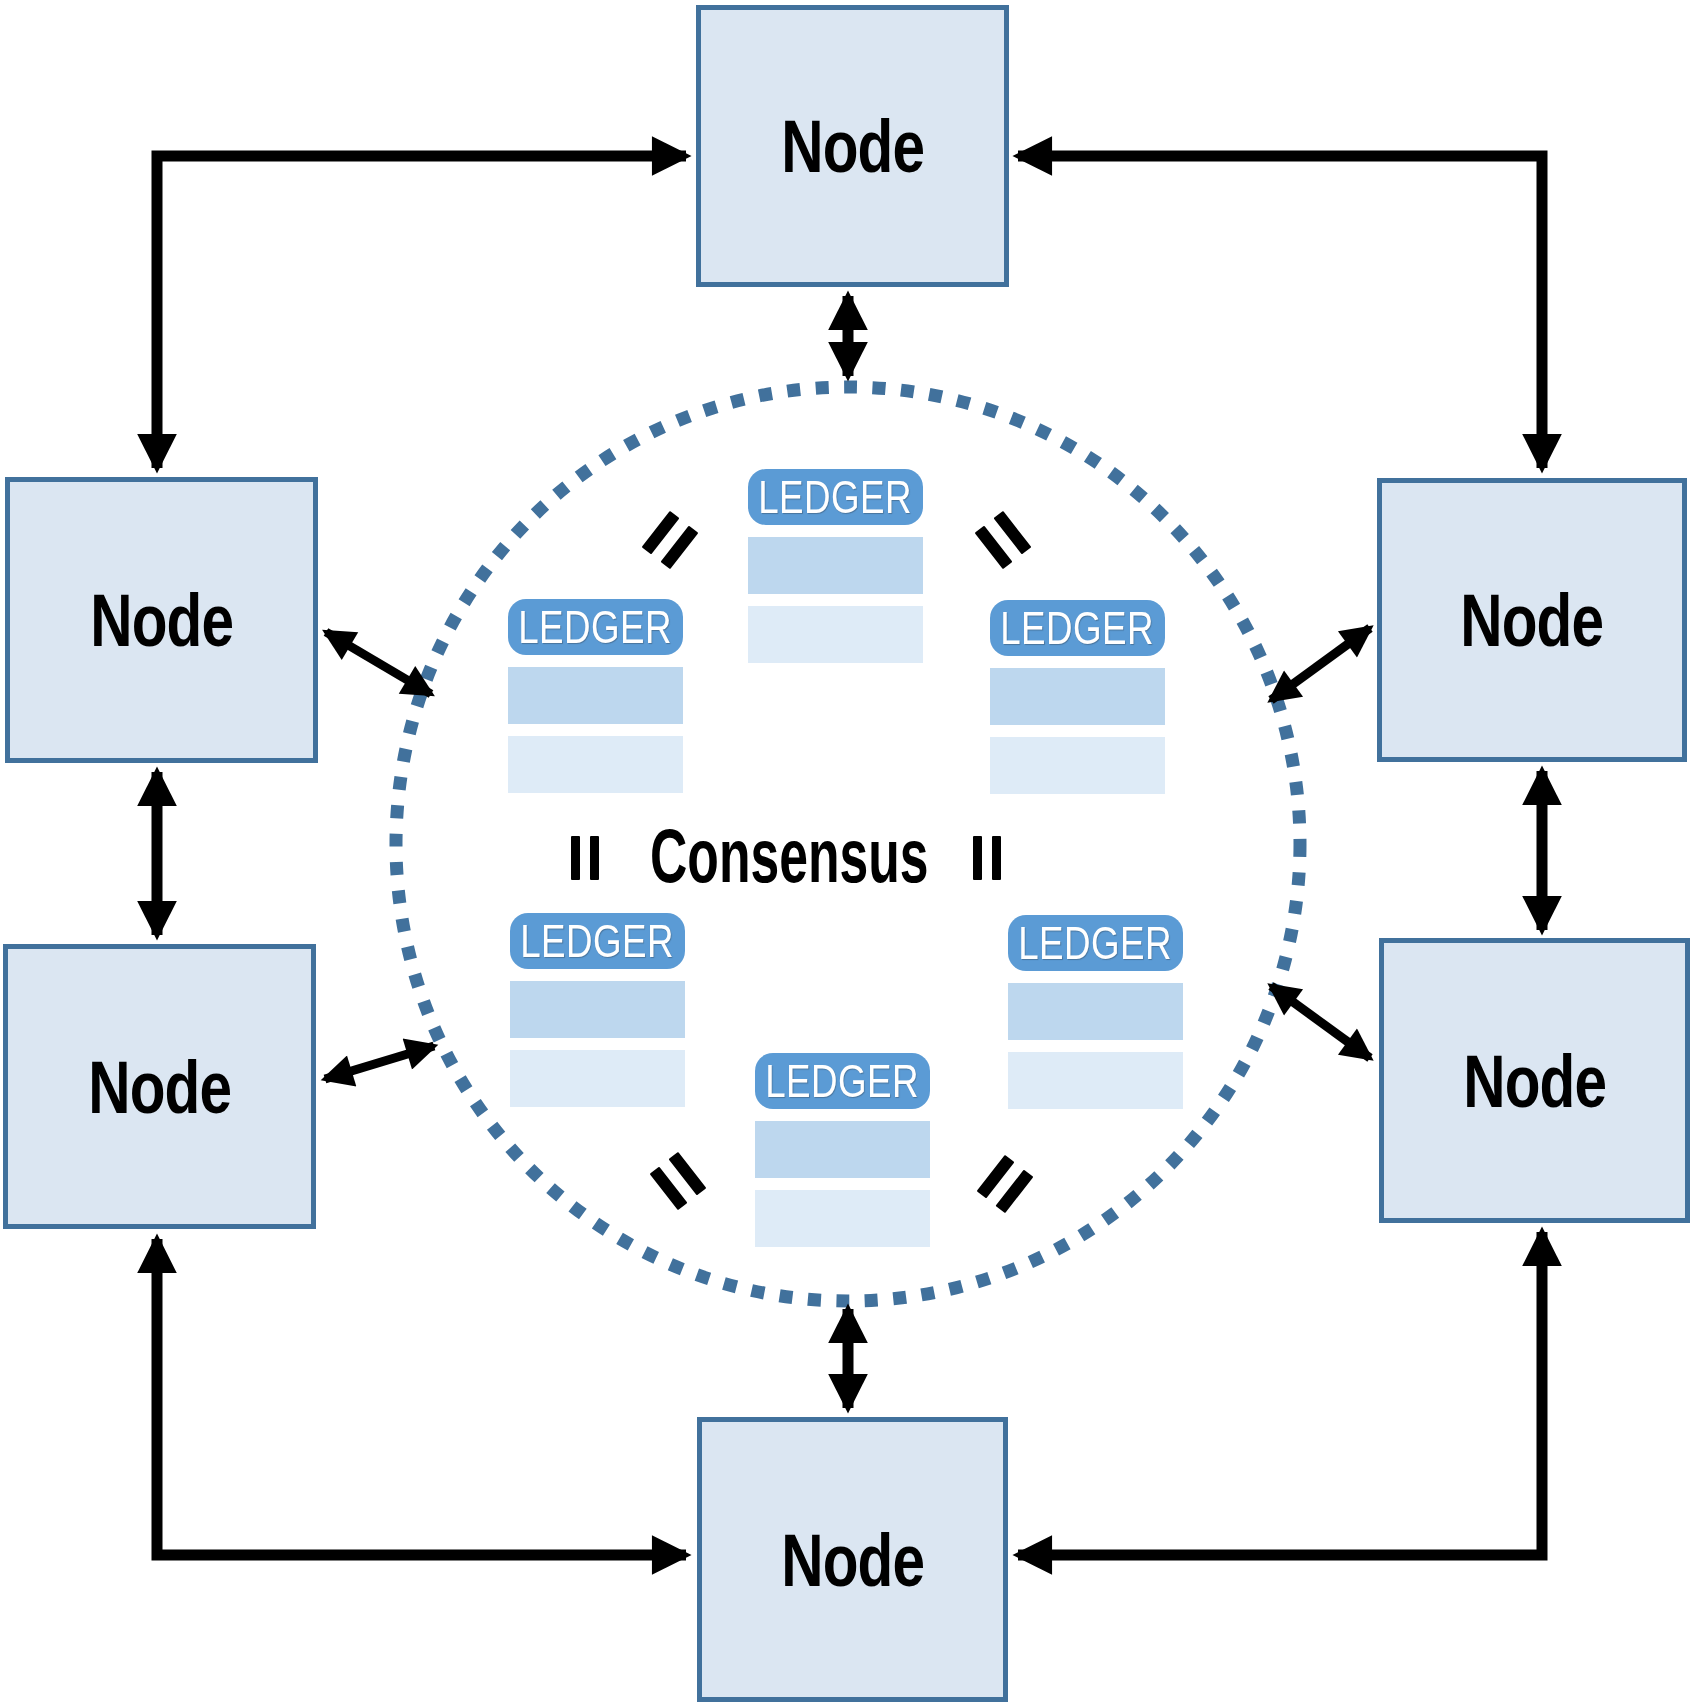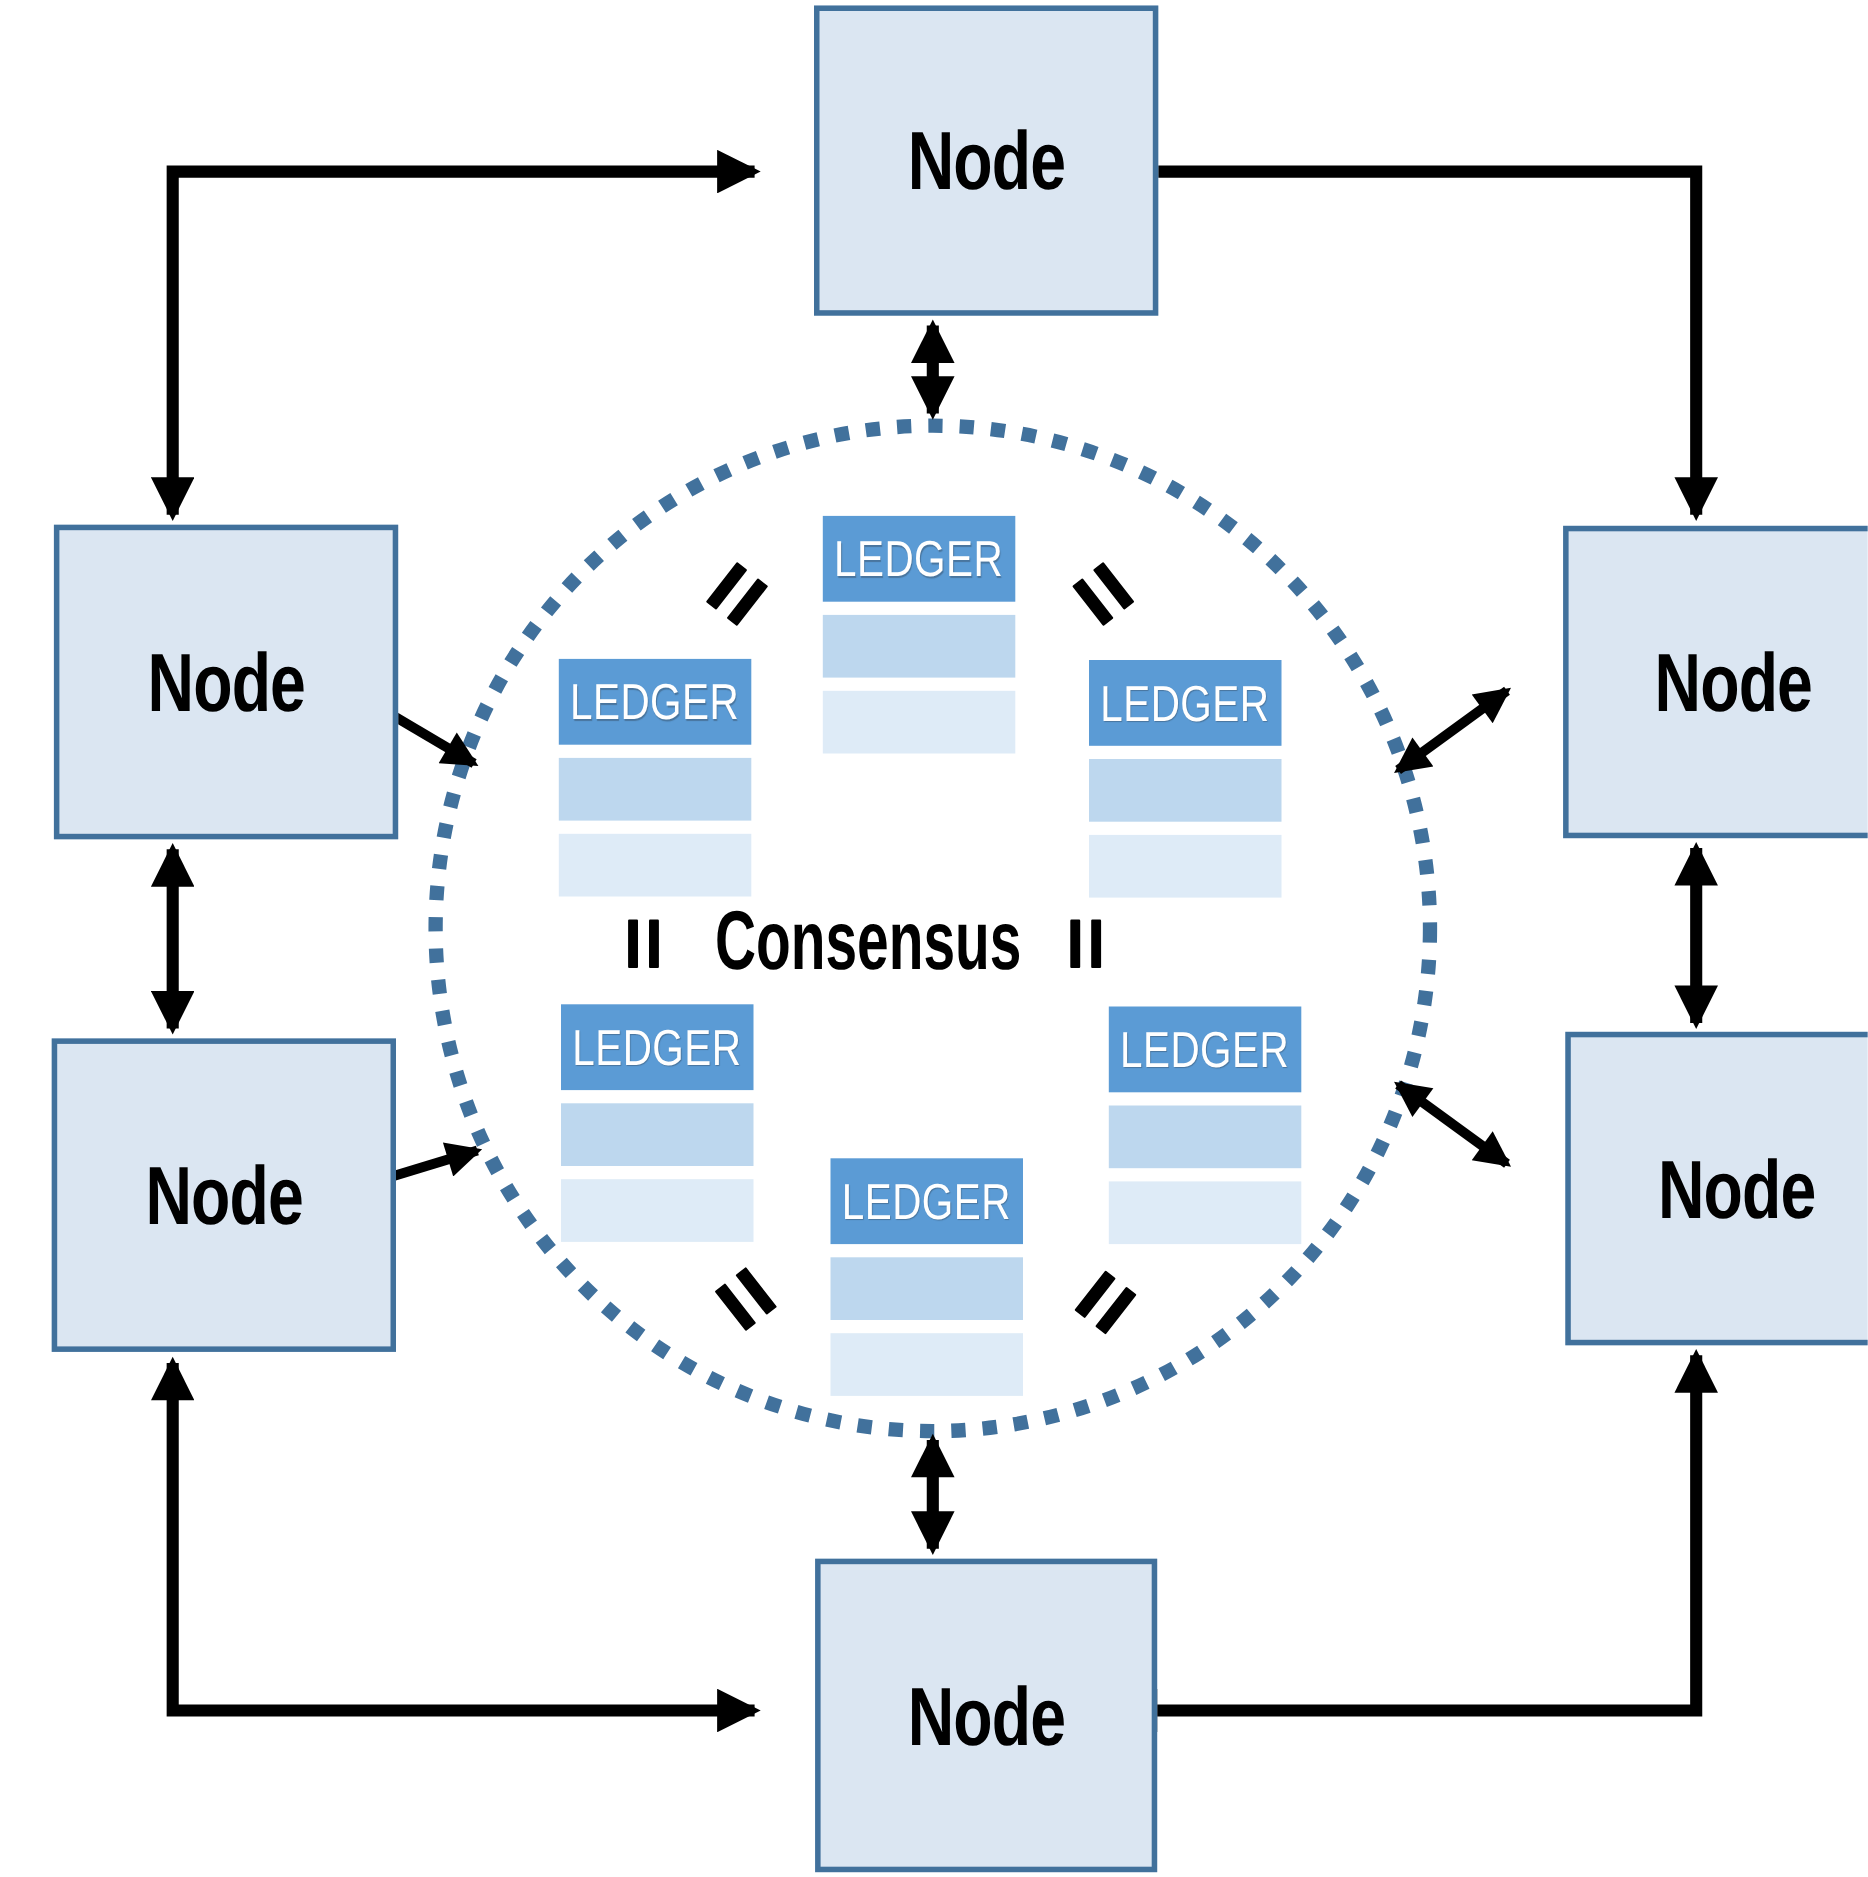--- a/index.html
+++ b/index.html
@@ -10,33 +10,33 @@
   *{margin:0;padding:0;box-sizing:border-box;}
   html,body{background:var(--bg);}
   body{font-family:"Liberation Sans","DejaVu Sans",sans-serif;}
   .stage{position:relative;width:1698px;height:1706px;background:var(--bg);overflow:hidden;}
   .wires{position:absolute;left:0;top:0;}
   .ring{fill:none;stroke:var(--circle-dots);stroke-width:13;stroke-dasharray:13 15.5;}
   .wire{fill:none;stroke:var(--arrow);stroke-width:11;marker-start:url(#ah);marker-end:url(#ah);}
   .wire.thin{stroke-width:9;}
   #ah path{fill:var(--arrow);}
   .node{position:absolute;background:var(--node-fill);border:5px solid var(--node-border);
-        display:flex;align-items:center;justify-content:center;margin-left:44px;}
+        display:flex;align-items:center;justify-content:center;}
   .node-label{font-size:75px;font-weight:bold;color:var(--text);transform:scaleX(0.78);
         letter-spacing:-1px;white-space:nowrap;}
   #node-top{left:696px;top:5px;width:313px;height:282px;}
   #node-left-upper{left:5px;top:477px;width:313px;height:286px;}
   #node-left-lower{left:3px;top:944px;width:313px;height:285px;}
   #node-right-upper{left:1377px;top:478px;width:310px;height:284px;}
   #node-right-lower{left:1379px;top:938px;width:311px;height:285px;}
   #node-bottom{left:697px;top:1417px;width:311px;height:285px;}
   .ledger{position:absolute;width:175px;}
-  .lhead{height:78px;background:var(--ledger-header);display:flex;align-items:center;justify-content:center;
+  .lhead{height:56px;background:var(--ledger-header);display:flex;align-items:center;justify-content:center;
         color:var(--ledger-text);font-size:46px;letter-spacing:0.5px;white-space:nowrap;
-        text-shadow:1px 1px 1px rgba(50,70,90,.45);}
+        text-shadow:1px 1px 1px rgba(50,70,90,.45);border-radius:18px;}
   .lhead span{display:inline-block;transform:scaleX(0.8);}
   .lrow{height:57px;margin-top:12px;}
   .lrow.mid{background:var(--ledger-row-mid);}
   .lrow.light{background:var(--ledger-row-light);}
   #ledger-tc{left:748px;top:469px;}
   #ledger-ul{left:508px;top:599px;}
   #ledger-ur{left:990px;top:600px;}
   #ledger-ll{left:510px;top:913px;}
   #ledger-lr{left:1008px;top:915px;}
   #ledger-bc{left:755px;top:1053px;}

